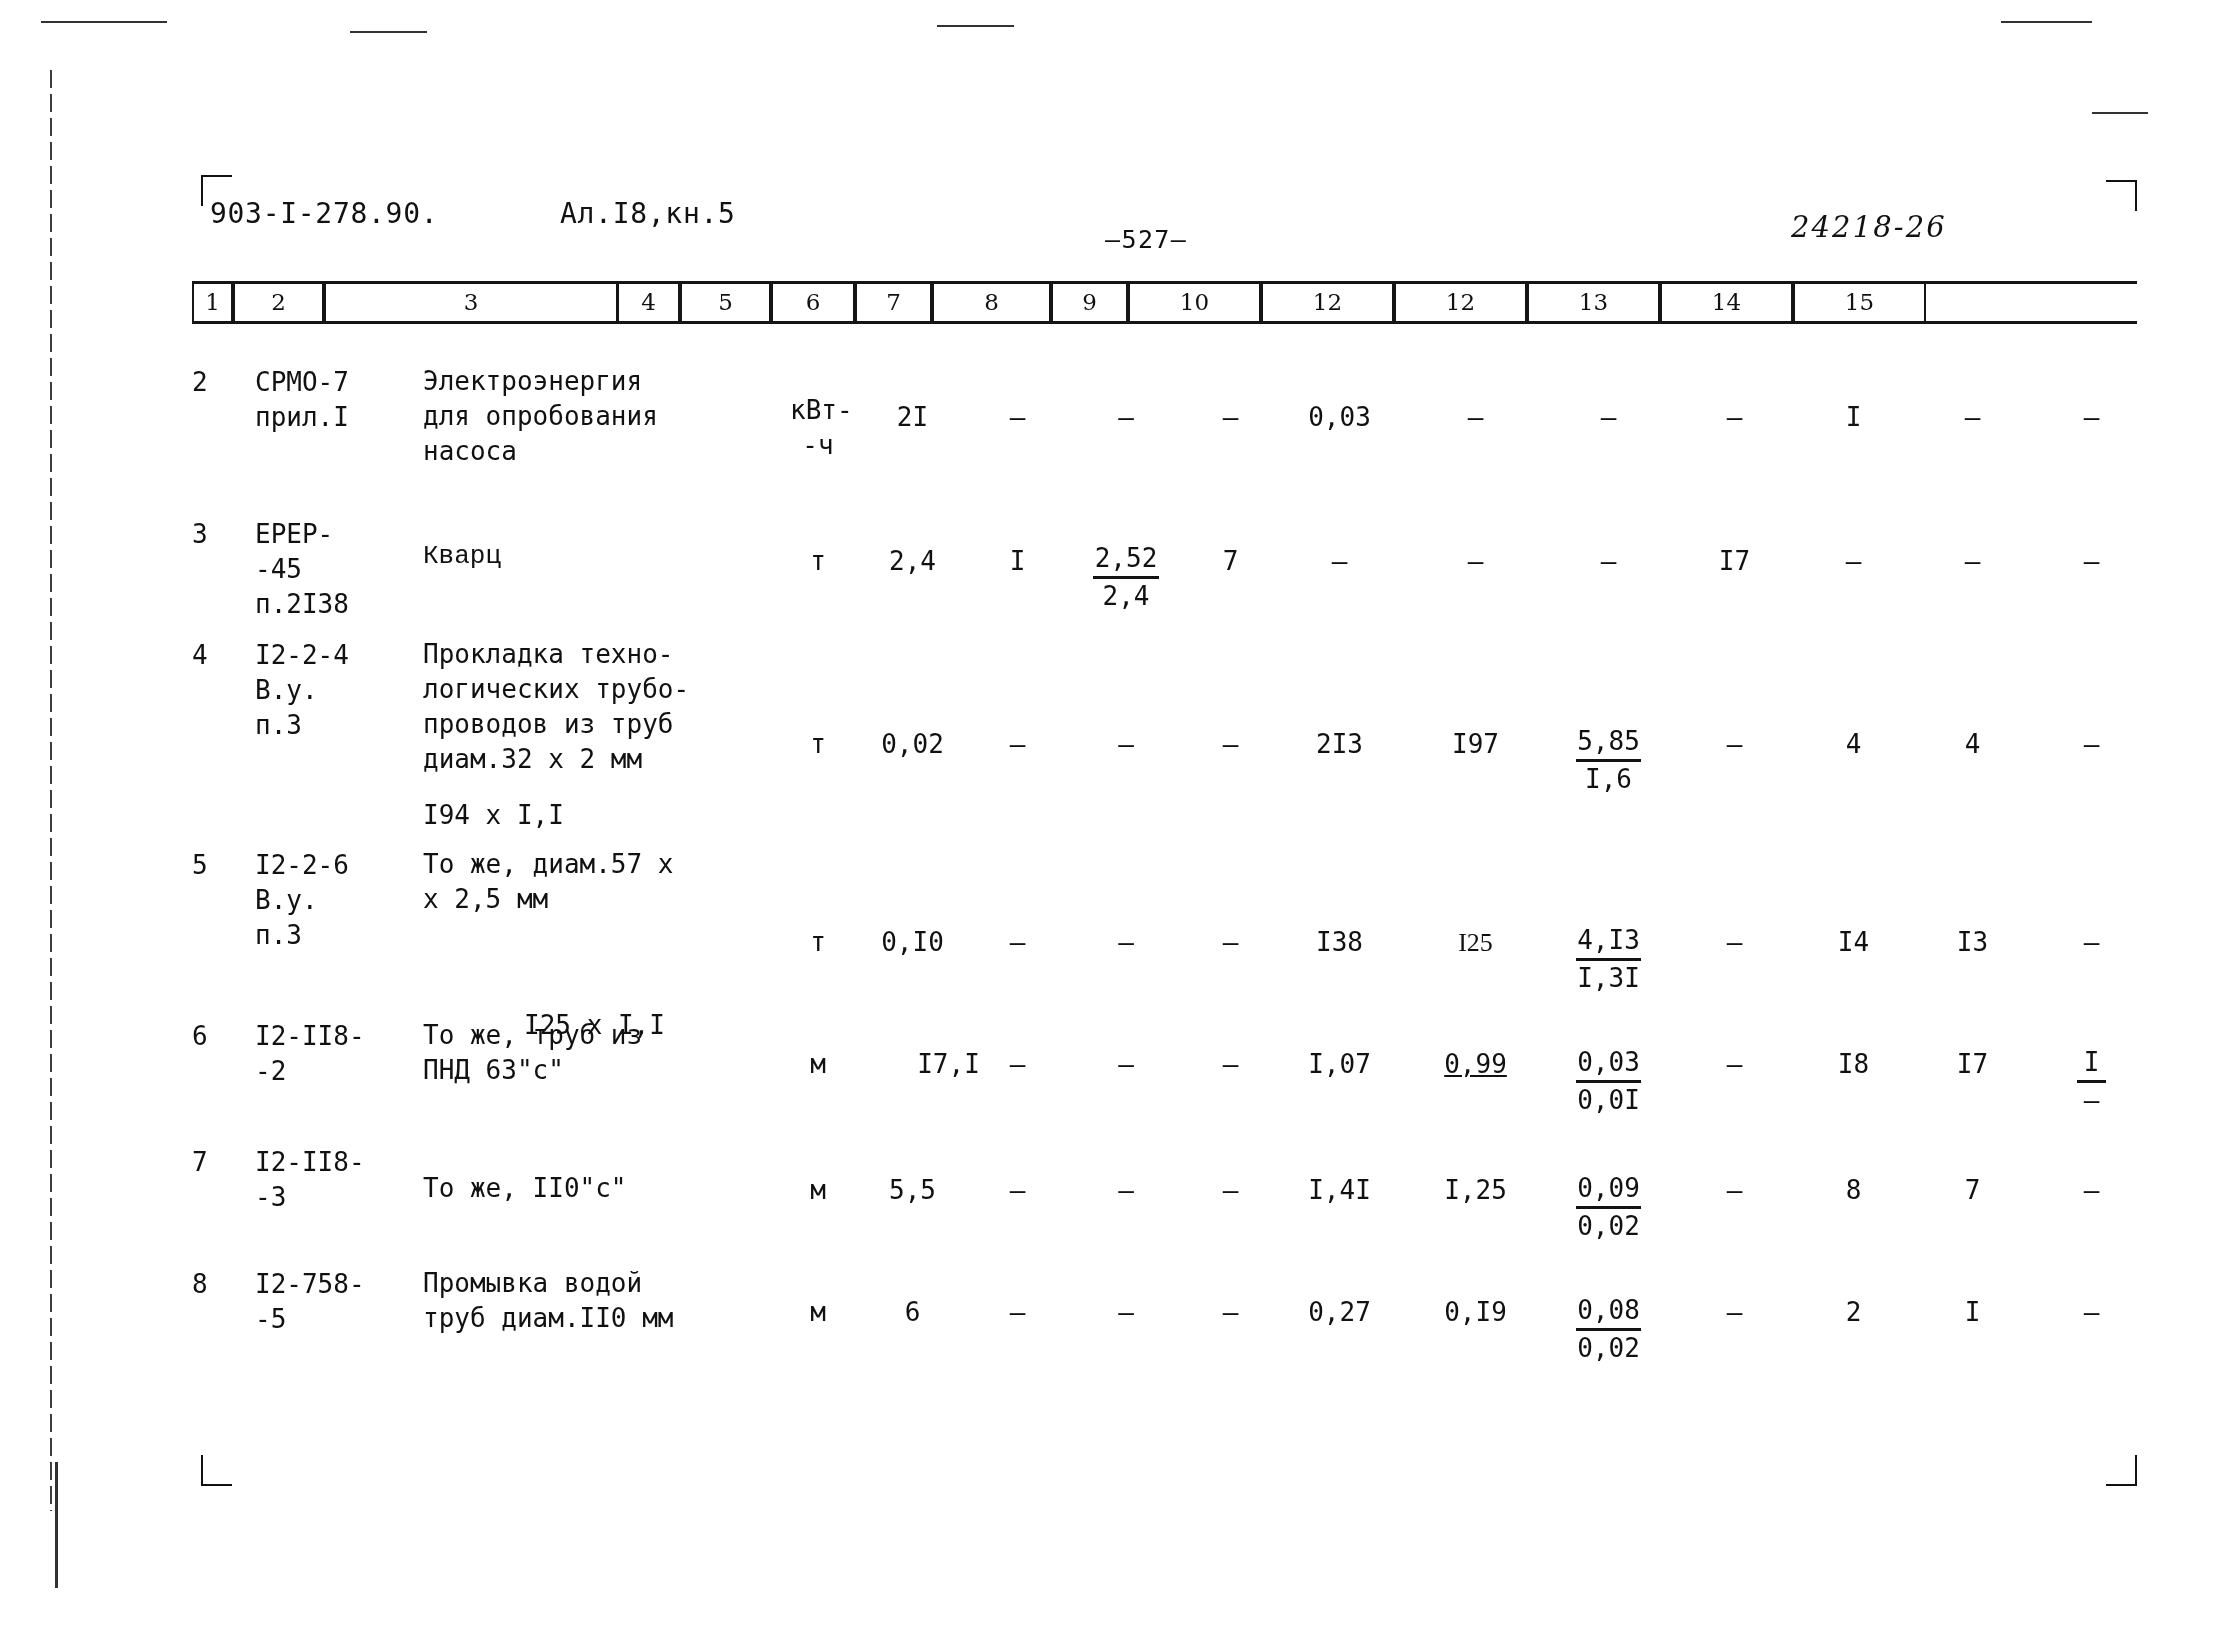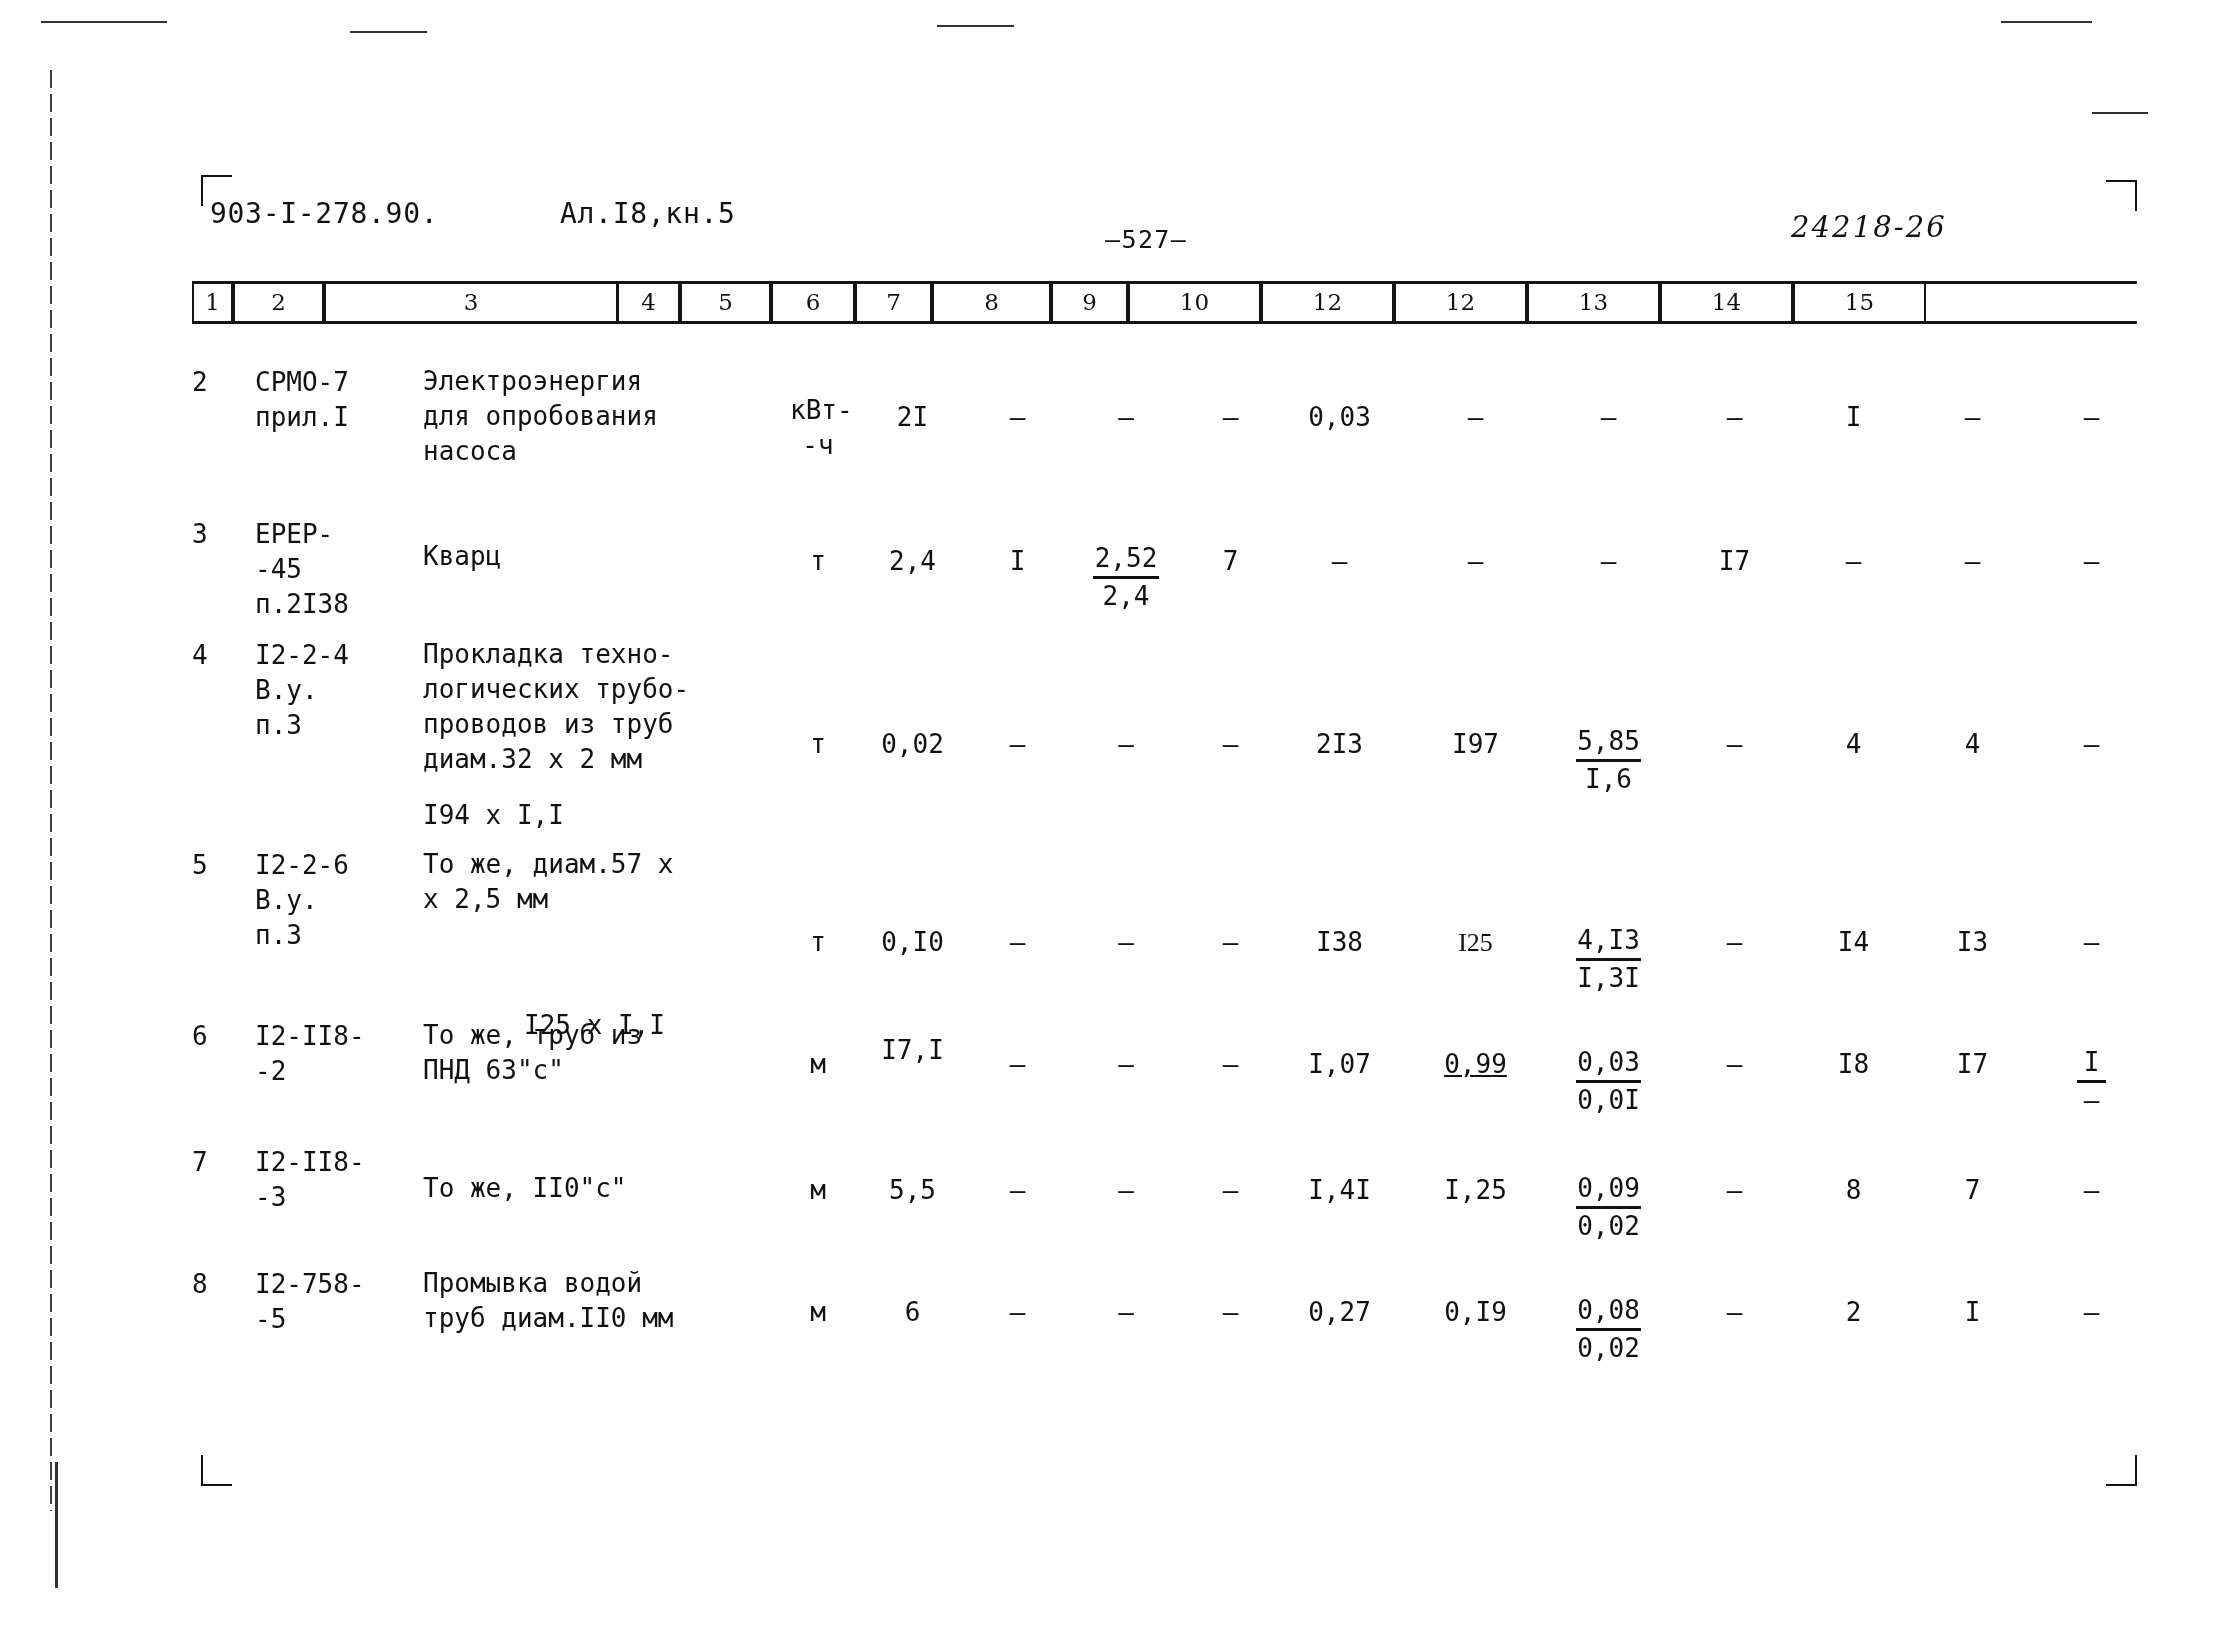--- a/index.html
+++ b/index.html
@@ -186,21 +186,21 @@
       <div class="cell c-12" style="top: 50px;">–</div>
       <div class="cell c-13" style="top: 50px;">I</div>
       <div class="cell c-14" style="top: 50px;">–</div>
       <div class="cell c-15" style="top: 50px;">–</div>
     </div>
     <div class="row" style="position: absolute; left: 0px; top: 153px; height: 7px;">
       <div class="cell c-num" style="top: 14px;">3</div>
       <div class="cell c-code" style="top: 14px;">ЕРЕР-
 -45
 п.2I38</div>
-      <div class="cell c-name" style="top: 36px;">Кварц</div>
+      <div class="cell c-name" style="top: 36px; font-family: Liberation Mono, monospace;">Кварц</div>
       <div class="cell c-unit" style="top: 41px;">т</div>
       <div class="cell c-q" style="top: 41px;">2,4</div>
       <div class="cell c-6" style="top: 41px;">I</div>
       <div class="cell c-7" style="top: 38px;"><span class="frac-top">2,52</span><span class="frac-bot">2,4</span></div>
       <div class="cell c-8" style="top: 41px;">7</div>
       <div class="cell c-9" style="top: 41px;">–</div>
       <div class="cell c-10" style="top: 41px;">–</div>
       <div class="cell c-11" style="top: 41px;">–</div>
       <div class="cell c-12" style="top: 41px;">I7</div>
       <div class="cell c-13" style="top: 41px;">–</div>
@@ -251,21 +251,21 @@
       <div class="cell c-14" style="top: 92px;">I3</div>
       <div class="cell c-15" style="top: 92px;">–</div>
     </div>
     <div class="row" style="position: absolute; left: 0px; top: 654px; height: 7px;">
       <div class="cell c-num" style="top: 15.4px;">6</div>
       <div class="cell c-code" style="top: 15.4px;">I2-II8-
 -2</div>
       <div class="cell c-name" style="top: 14px;">То же, труб из
 ПНД 63"с"</div>
       <div class="cell c-unit" style="top: 43px;">м</div>
-      <div class="cell c-q" style="top: 29px;">I7,I</div>
+      <div class="cell c-q" style="top: 43px; margin-left: 36px;">I7,I</div>
       <div class="cell c-6" style="top: 43px;">–</div>
       <div class="cell c-7" style="top: 43px;">–</div>
       <div class="cell c-8" style="top: 43px;">–</div>
       <div class="cell c-9" style="top: 43px;">I,07</div>
       <div class="cell c-10" style="top: 43px; text-decoration: underline;">0,99</div>
       <div class="cell c-11" style="top: 41px;"><span class="frac-top">0,03</span><span class="frac-bot">0,0I</span></div>
       <div class="cell c-12" style="top: 43px;">–</div>
       <div class="cell c-13" style="top: 43px;">I8</div>
       <div class="cell c-14" style="top: 43px;">I7</div>
       <div class="cell c-15" style="top: 41px;"><span class="underl">I</span><span class="frac-bot">–</span></div>

